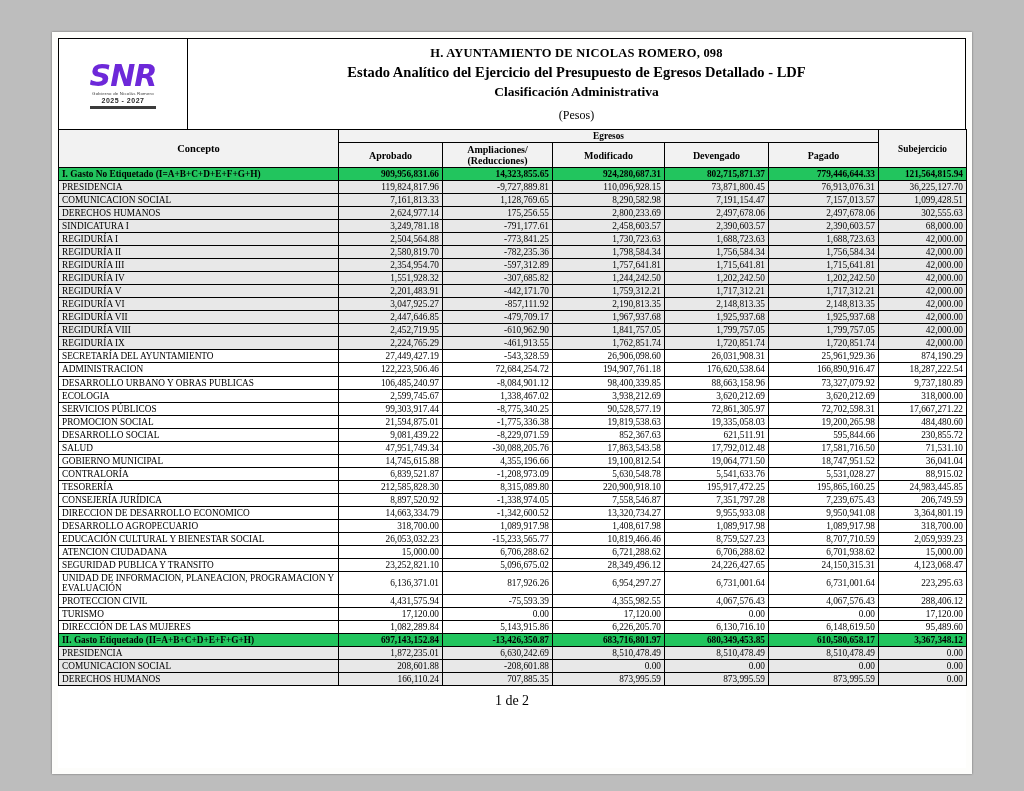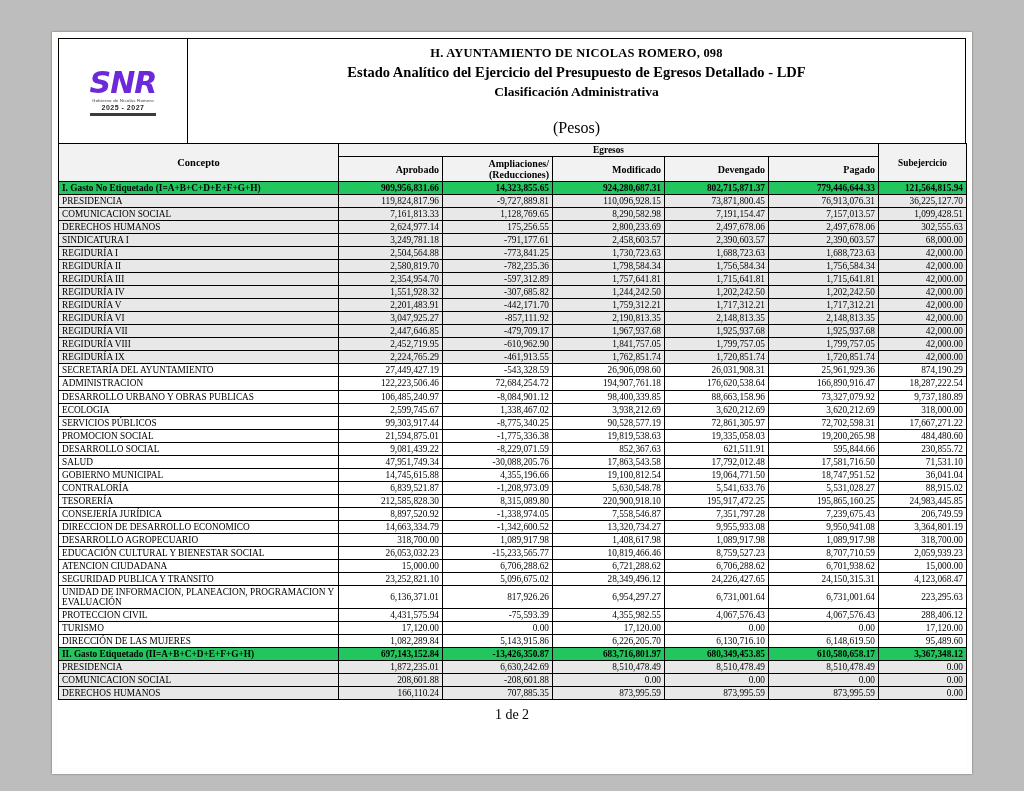--- a/index.html
+++ b/index.html
@@ -98,22 +98,22 @@
     font-size: 13.5px;
     font-weight: bold;
     margin-top: 3px;
   }
   .t4 {
     font-size: 12px;
     font-weight: bold;
     margin-top: 5px;
   }
   .t5 {
-    font-size: 16px;
-    margin-top: 19px;
+    font-size: 12px;
+    margin-top: 8px;
   }
   
   table.main {
     width: 100%;
     border-collapse: collapse;
     table-layout: fixed;
   }
   table.main th, table.main td {
     border: 1px solid #000;
     font-size: 9.3px;
@@ -125,21 +125,20 @@
     font-weight: bold;
     font-size: 10px;
     background: #f2f2f2;
     margin-top: 40px;
   }
   thead th.concept-h {
     font-size: 10.5px;
   }
   thead th.sub-h {
     font-size: 10px;
-    text-align: right;
   }
   td.concept {
     text-align: left;
     white-space: normal;
     line-height: 1.08;
   }
   td.num {
     text-align: right;
     font-size: 9.2px;
     padding-right: 5px;

